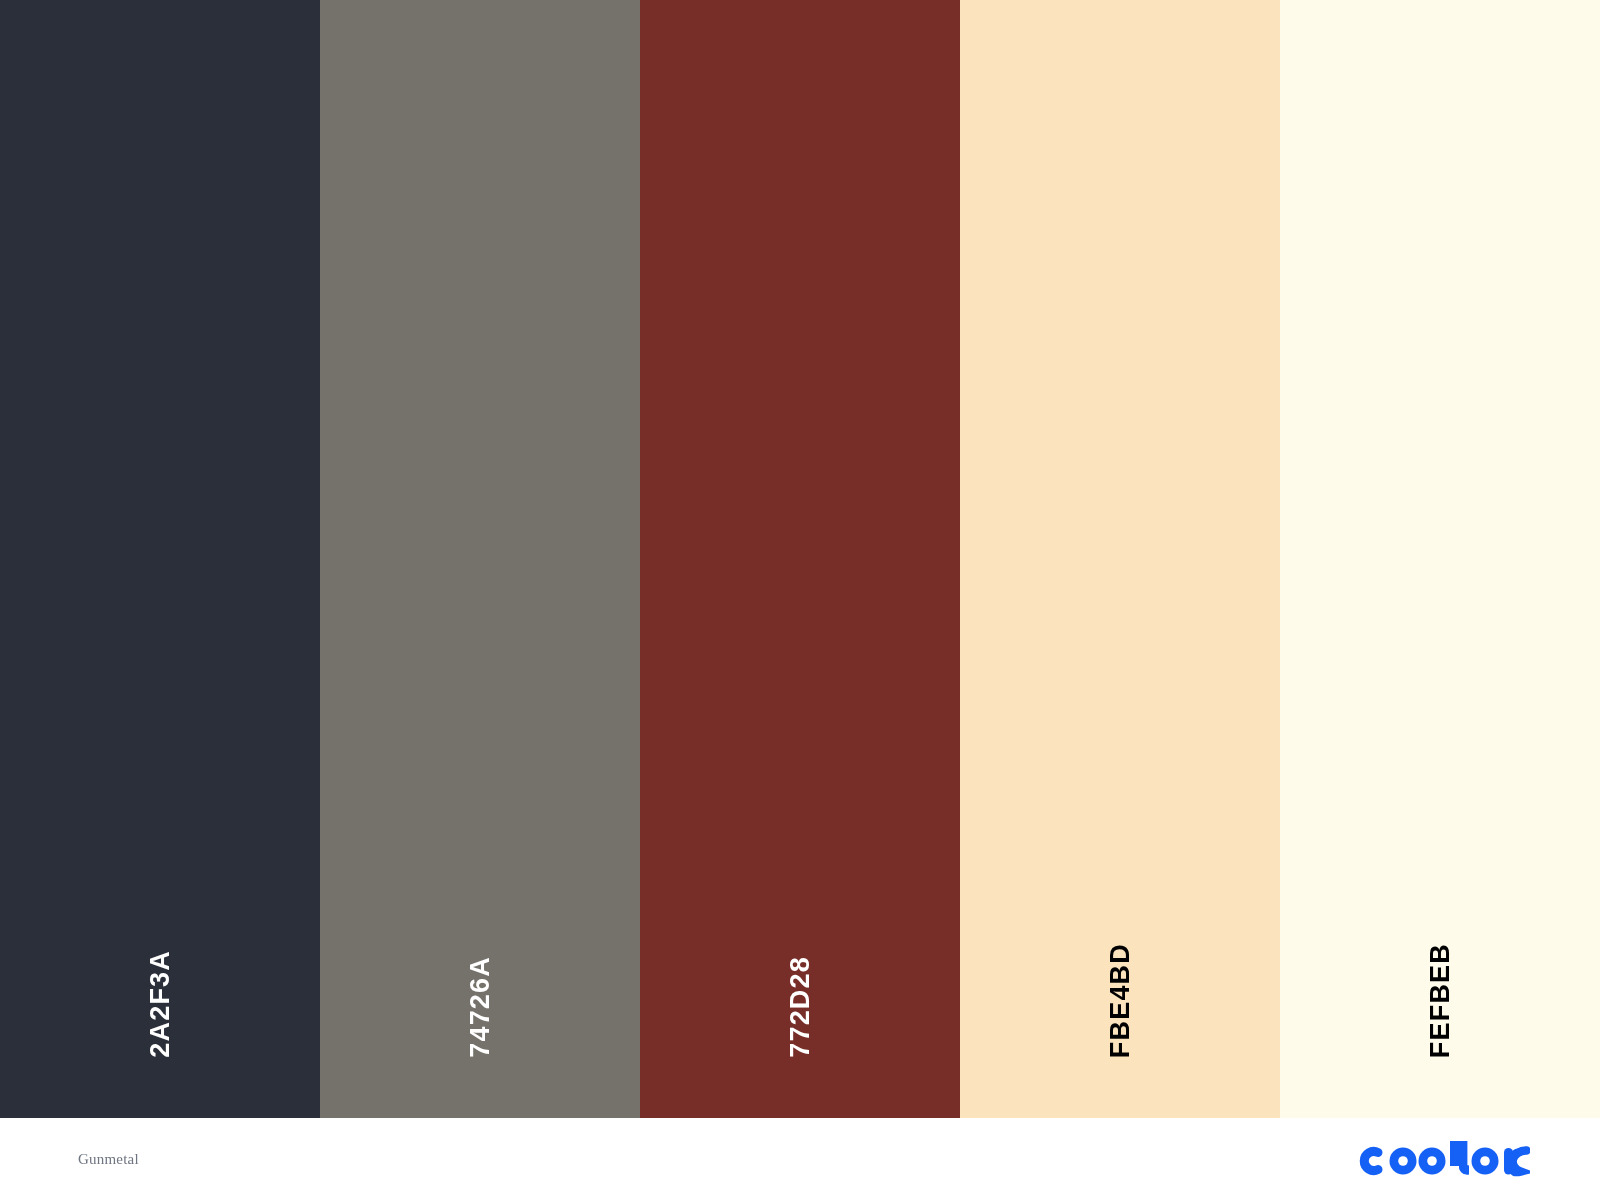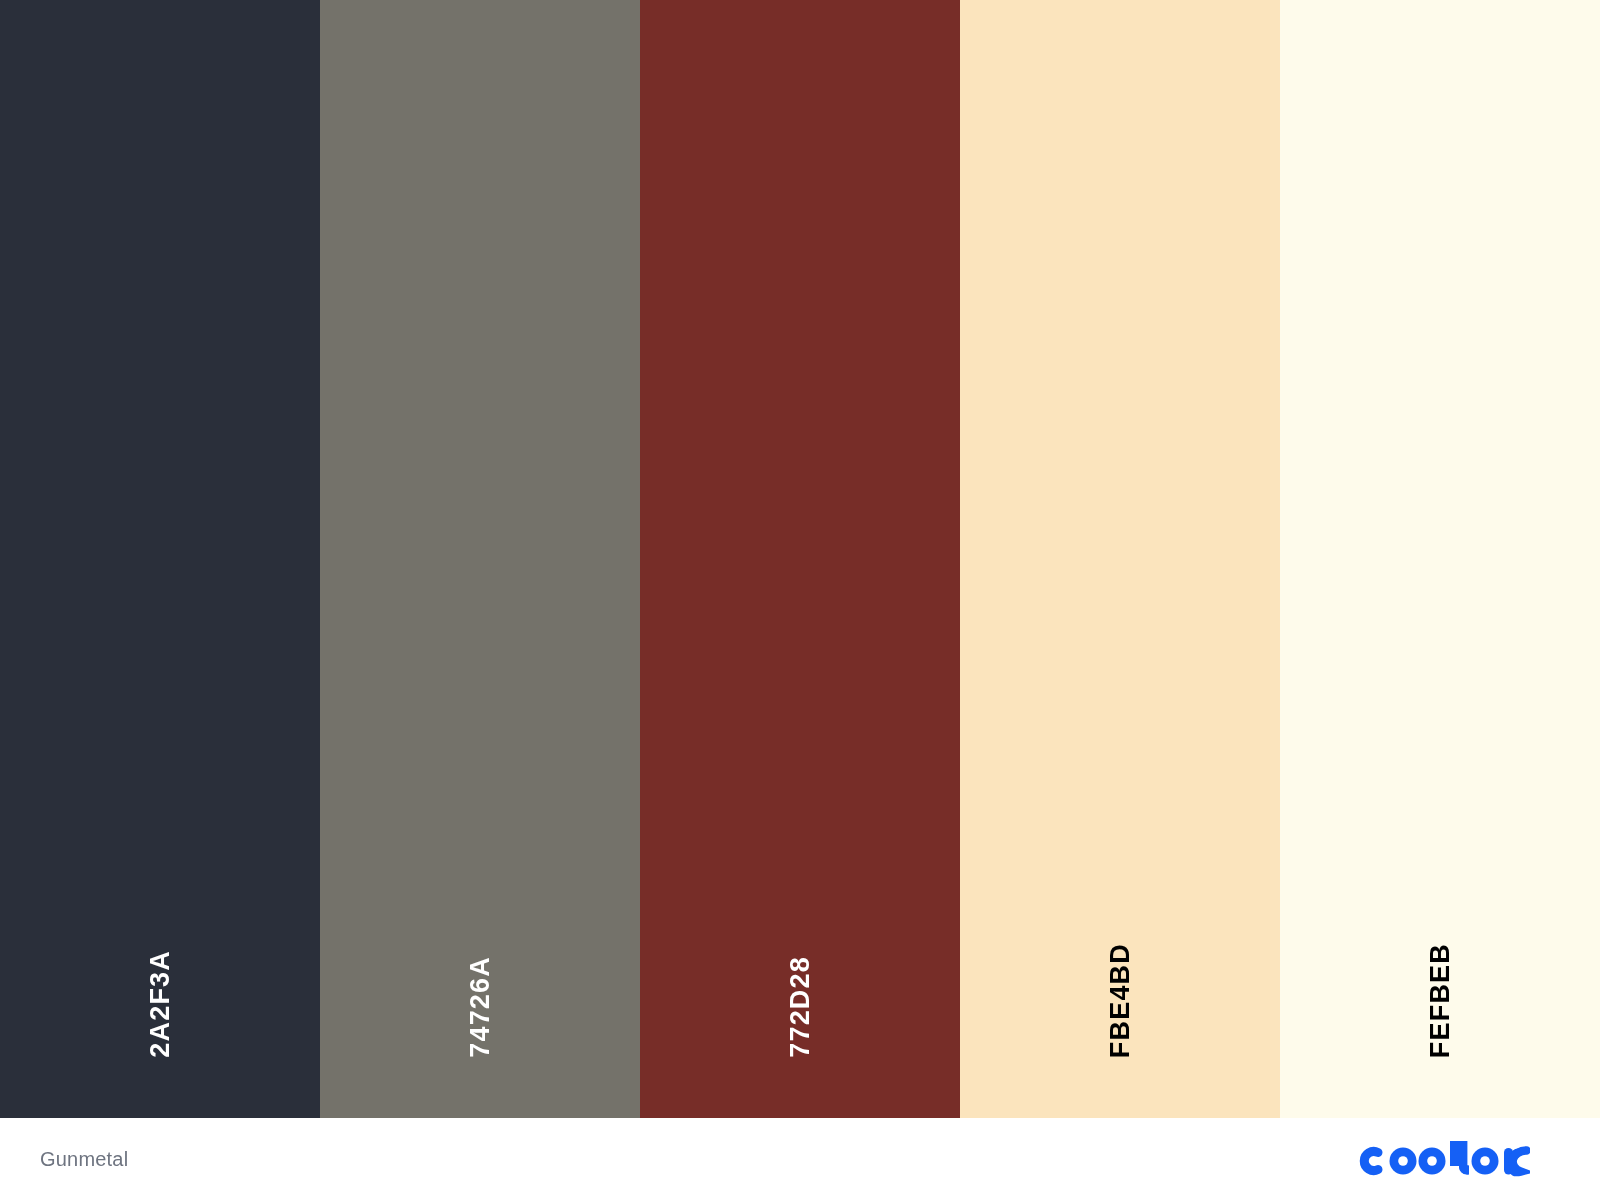--- a/index.html
+++ b/index.html
@@ -62,25 +62,26 @@
     flex: 1 1 auto;
     width: 100%;
     background: #ffffff;
     display: flex;
     align-items: center;
     justify-content: space-between;
     padding: 0 40px 0 40px;
   }
 
   #palette-name {
-    font-family: Liberation Sans, sans-serif;
-    font-size: 20px;
+    font-family: Liberation Serif, serif;
+    font-size: 15px;
     font-weight: normal;
     color: #6e7480;
     letter-spacing: 0.2px;
+    margin-left: 38px;
   }
 
   #brand-logo {
     display: flex;
     align-items: center;
     height: 100%;
     padding-right: 30px;
   }
   #brand-logo svg { display: block; }
 </style>

